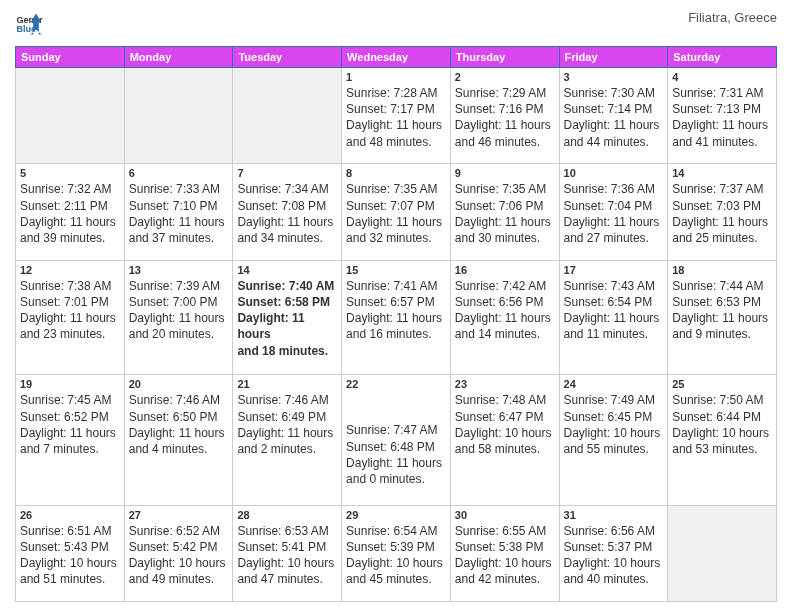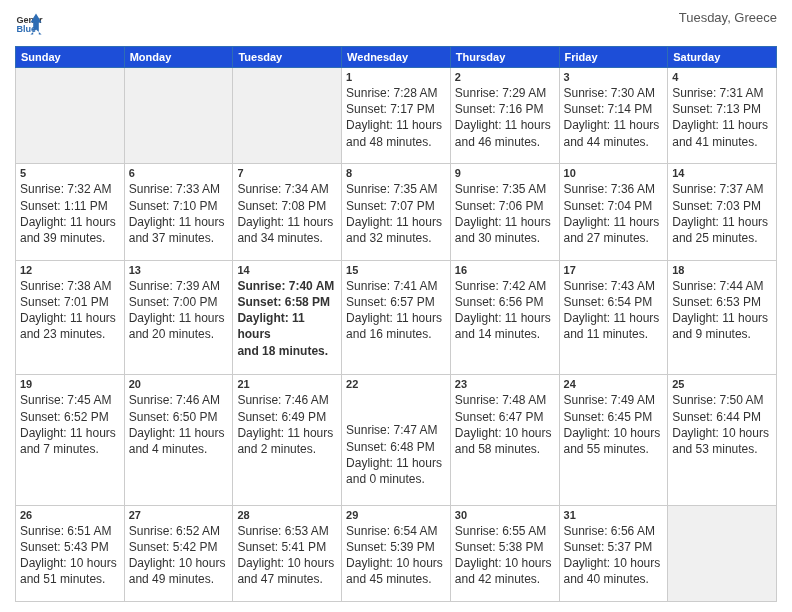--- a/index.html
+++ b/index.html
@@ -46,21 +46,21 @@
       color: #555;
     }
     .calendar {
       flex: 1;
       border: 1px solid #ccc;
       border-collapse: collapse;
       width: 100%;
       table-layout: fixed;
     }
     .calendar th {
-      background-color: #1d4ed8;
+      background-color: #d946ef;
       color: white;
       font-size: 11px;
       font-weight: bold;
       padding: 4px 5px;
       text-align: left;
       border: 1px solid #2e6db4;
     }
     .calendar td {
       border: 1px solid #ccc;
       vertical-align: top;
@@ -90,21 +90,21 @@
 <div class="page">
   <div class="header">
     <div class="logo">
       <svg class="logo-icon" viewBox="0 0 40 40">
         <text x="2" y="18" font-size="13" font-weight="bold" fill="#333">General</text>
         <text x="2" y="32" font-size="13" font-weight="bold" fill="#2e6db4">Blue</text>
         <polygon points="30,5 38,18 34,18 34,35 38,35 30,28 22,35 26,35 26,18 22,18" fill="#2e6db4"></polygon>
       </svg>
     </div>
     <div class="title-block">
-      <div class="location">Tuesday, Greece</div>
+      <div class="location">Filiatra, Greece</div>
     </div>
   </div>
 
   <table class="calendar">
     <thead>
       <tr>
       <th>Sunday</th>
           <th>Monday</th>
           <th>Tuesday</th>
           <th>Wednesday</th>
@@ -144,21 +144,21 @@
             <div class="cell-text" style="white-space: pre-line;">Sunrise: 7:31 AM
 Sunset: 7:13 PM
 Daylight: 11 hours
 and 41 minutes.</div>
           </td>
         </tr>
         <tr>
           <td>
             <span class="day-num">5</span>
             <div class="cell-text" style="white-space: pre-line;">Sunrise: 7:32 AM
-Sunset: 1:11 PM
+Sunset: 2:11 PM
 Daylight: 11 hours
 and 39 minutes.</div>
           </td>
           <td>
             <span class="day-num">6</span>
             <div class="cell-text" style="white-space: pre-line;">Sunrise: 7:33 AM
 Sunset: 7:10 PM
 Daylight: 11 hours
 and 37 minutes.</div>
           </td>

